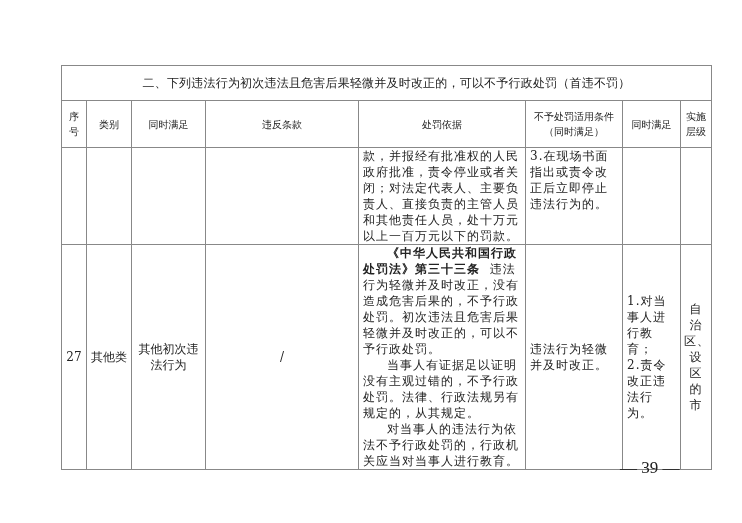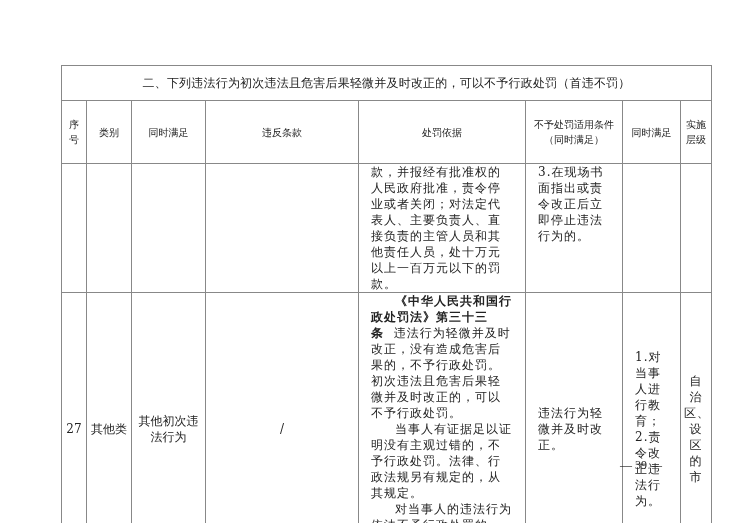--- a/index.html
+++ b/index.html
@@ -1,25 +1,25 @@
 <!DOCTYPE html>
 <html><head>
 <meta charset="utf-8">
 <style>
   html,body{margin:0;padding:0;background:#fff;}
   body{width:742px;height:523px;position:relative;overflow:hidden;font-family:"DejaVu Serif","Liberation Serif",serif;color:#222;}
   .tbl{position:absolute;left:61px;top:65px;border-collapse:collapse;table-layout:fixed;}
   .tbl td{border:1px solid #888;padding:0;vertical-align:middle;text-align:center;font-size:12px;line-height:16px;}
   .title-cell{height:34px;font-family:"DejaVu Sans","Liberation Sans",sans-serif;font-size:10.5px;letter-spacing:0.2px;}
   .hdr td{height:29px;font-family:"DejaVu Sans","Liberation Sans",sans-serif;font-size:10px;line-height:15px;}
-  .txt{text-align:left !important;padding:0 12px !important;letter-spacing:1px;font-size:9.5px;}
+  .txt{text-align:left !important;padding:0 4px !important;letter-spacing:1px;font-size:9.5px;}
   .basis p{margin:0;text-indent:2em;}
   .basis p.noind{text-indent:0;}
   .bold{font-weight:bold;}
-  .pagenum{position:absolute;left:620px;top:458px;font-size:12px;font-family:"Liberation Serif",serif;}
+  .pagenum{position:absolute;left:620px;top:458px;font-size:17px;font-family:"Liberation Serif",serif;}
 </style>
 </head>
 <body>
 
 <table class="tbl">
   <colgroup>
     <col style="width:25px">
       <col style="width:45px">
       <col style="width:74px">
       <col style="width:153px">
@@ -38,21 +38,21 @@
         </td>
     <td>类别</td>
     <td>同时满足</td>
     <td>违反条款</td>
     <td>处罚依据</td>
     <td>
           <div style="width:90px;margin:0 auto">不予处罚适用条件（同时满足）</div>
         </td>
     <td>同时满足</td>
     <td>
-          <div style="width:24px;margin:16px auto">实施层级</div>
+          <div style="width:24px;margin:0 auto">实施层级</div>
         </td>
   </tr>
   <tr style="height:84px">
     <td></td>
     <td></td>
     <td></td>
     <td></td>
     <td class="txt basis" style="vertical-align:top">
           <p class="noind">款，并报经有批准权的人民政府批准，责令停业或者关闭；对法定代表人、主要负责人、直接负责的主管人员和其他责任人员，处十万元以上一百万元以下的罚款。</p>
         </td>

